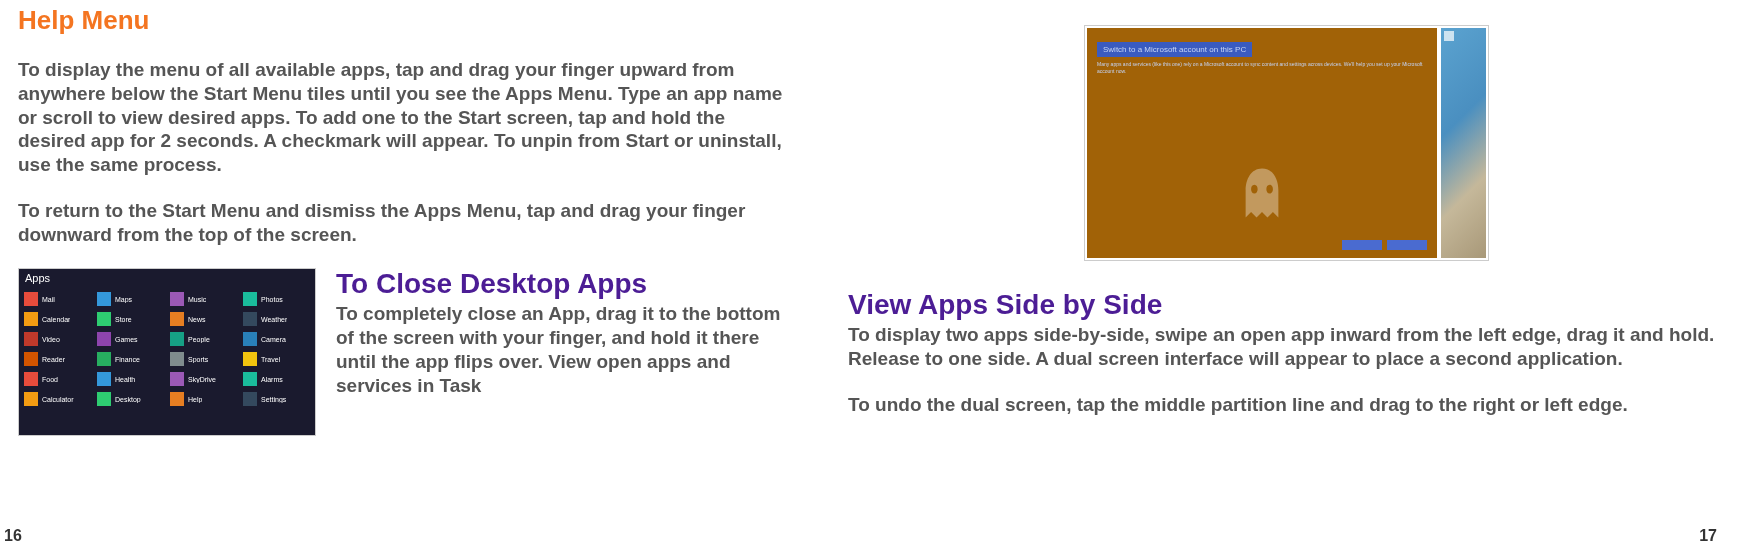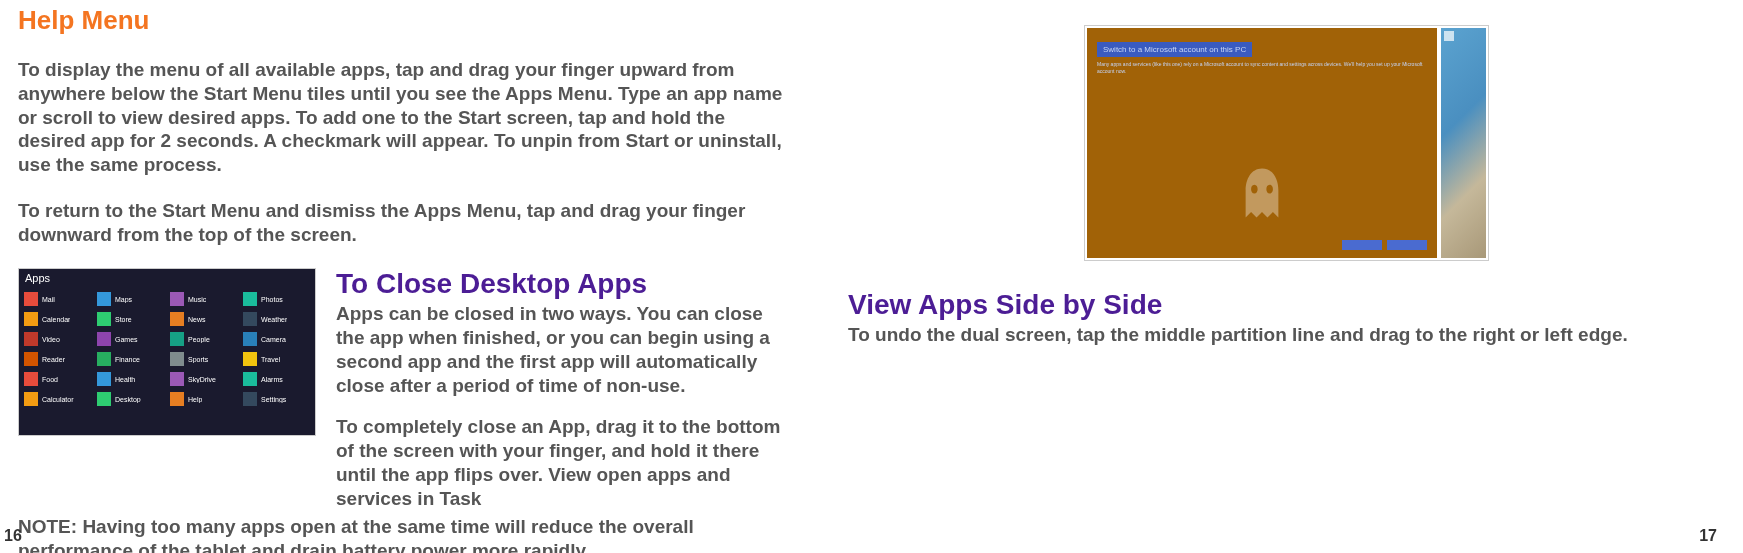--- a/index.html
+++ b/index.html
@@ -279,26 +279,24 @@
               <div class="app-label">Help</div>
             </div>
             <div class="app-tile">
               <div class="app-icon" style="background: rgb(52, 73, 94);"></div>
               <div class="app-label">Settings</div>
             </div>
           </div>
       </div>
       <div class="section-text">
         <h2 class="subtitle">To Close Desktop Apps</h2>
-        <p class="body-text" style="margin-bottom:18px">Apps can be closed in two ways. You can close the app when finished, or you can begin using a second app and the first app will automatically close after a period of time of non-use.</p>
         <p class="body-text" style="margin-bottom:0" id="close-p2-wrapped">To completely close an App, drag it to the bottom of the screen with your finger, and hold it there until the app flips over. View open apps and services in Task</p>
       </div>
     </div>
 
-    <p class="body-text">NOTE: Having too many apps open at the same time will reduce the overall performance of the tablet and drain battery power more rapidly.</p>
   </div>
 
   <div class="right-page">
     <div class="right-image-wrap">
       <div class="side-by-side-screenshot">
         <div class="blue-panel">
           <div class="blue-title">Switch to a Microsoft account on this PC</div>
           <div class="blue-text">Many apps and services (like this one) rely on a Microsoft account to sync content and settings across devices. We'll help you set up your Microsoft account now.</div>
           <div class="ghost">
             <svg viewBox="0 0 50 55">
@@ -308,18 +306,19 @@
           <div class="buttons">
             <div class="btn"></div>
             <div class="btn"></div>
           </div>
         </div>
         <div class="narrow-panel"></div>
       </div>
     </div>
 
     <h2 class="subtitle">View Apps Side by Side</h2>
+    <p class="body-text">To display two apps side-by-side, swipe an open app inward from the left edge, drag it and hold. Release to one side. A dual screen interface will appear to place a second application.</p>
     <p class="body-text" style="margin-bottom:0">To undo the dual screen, tap the middle partition line and drag to the right or left edge.</p>
   </div>
 </div>
 
 <div class="page-number left">16</div>
 <div class="page-number right">17</div>
 
 </body></html>

